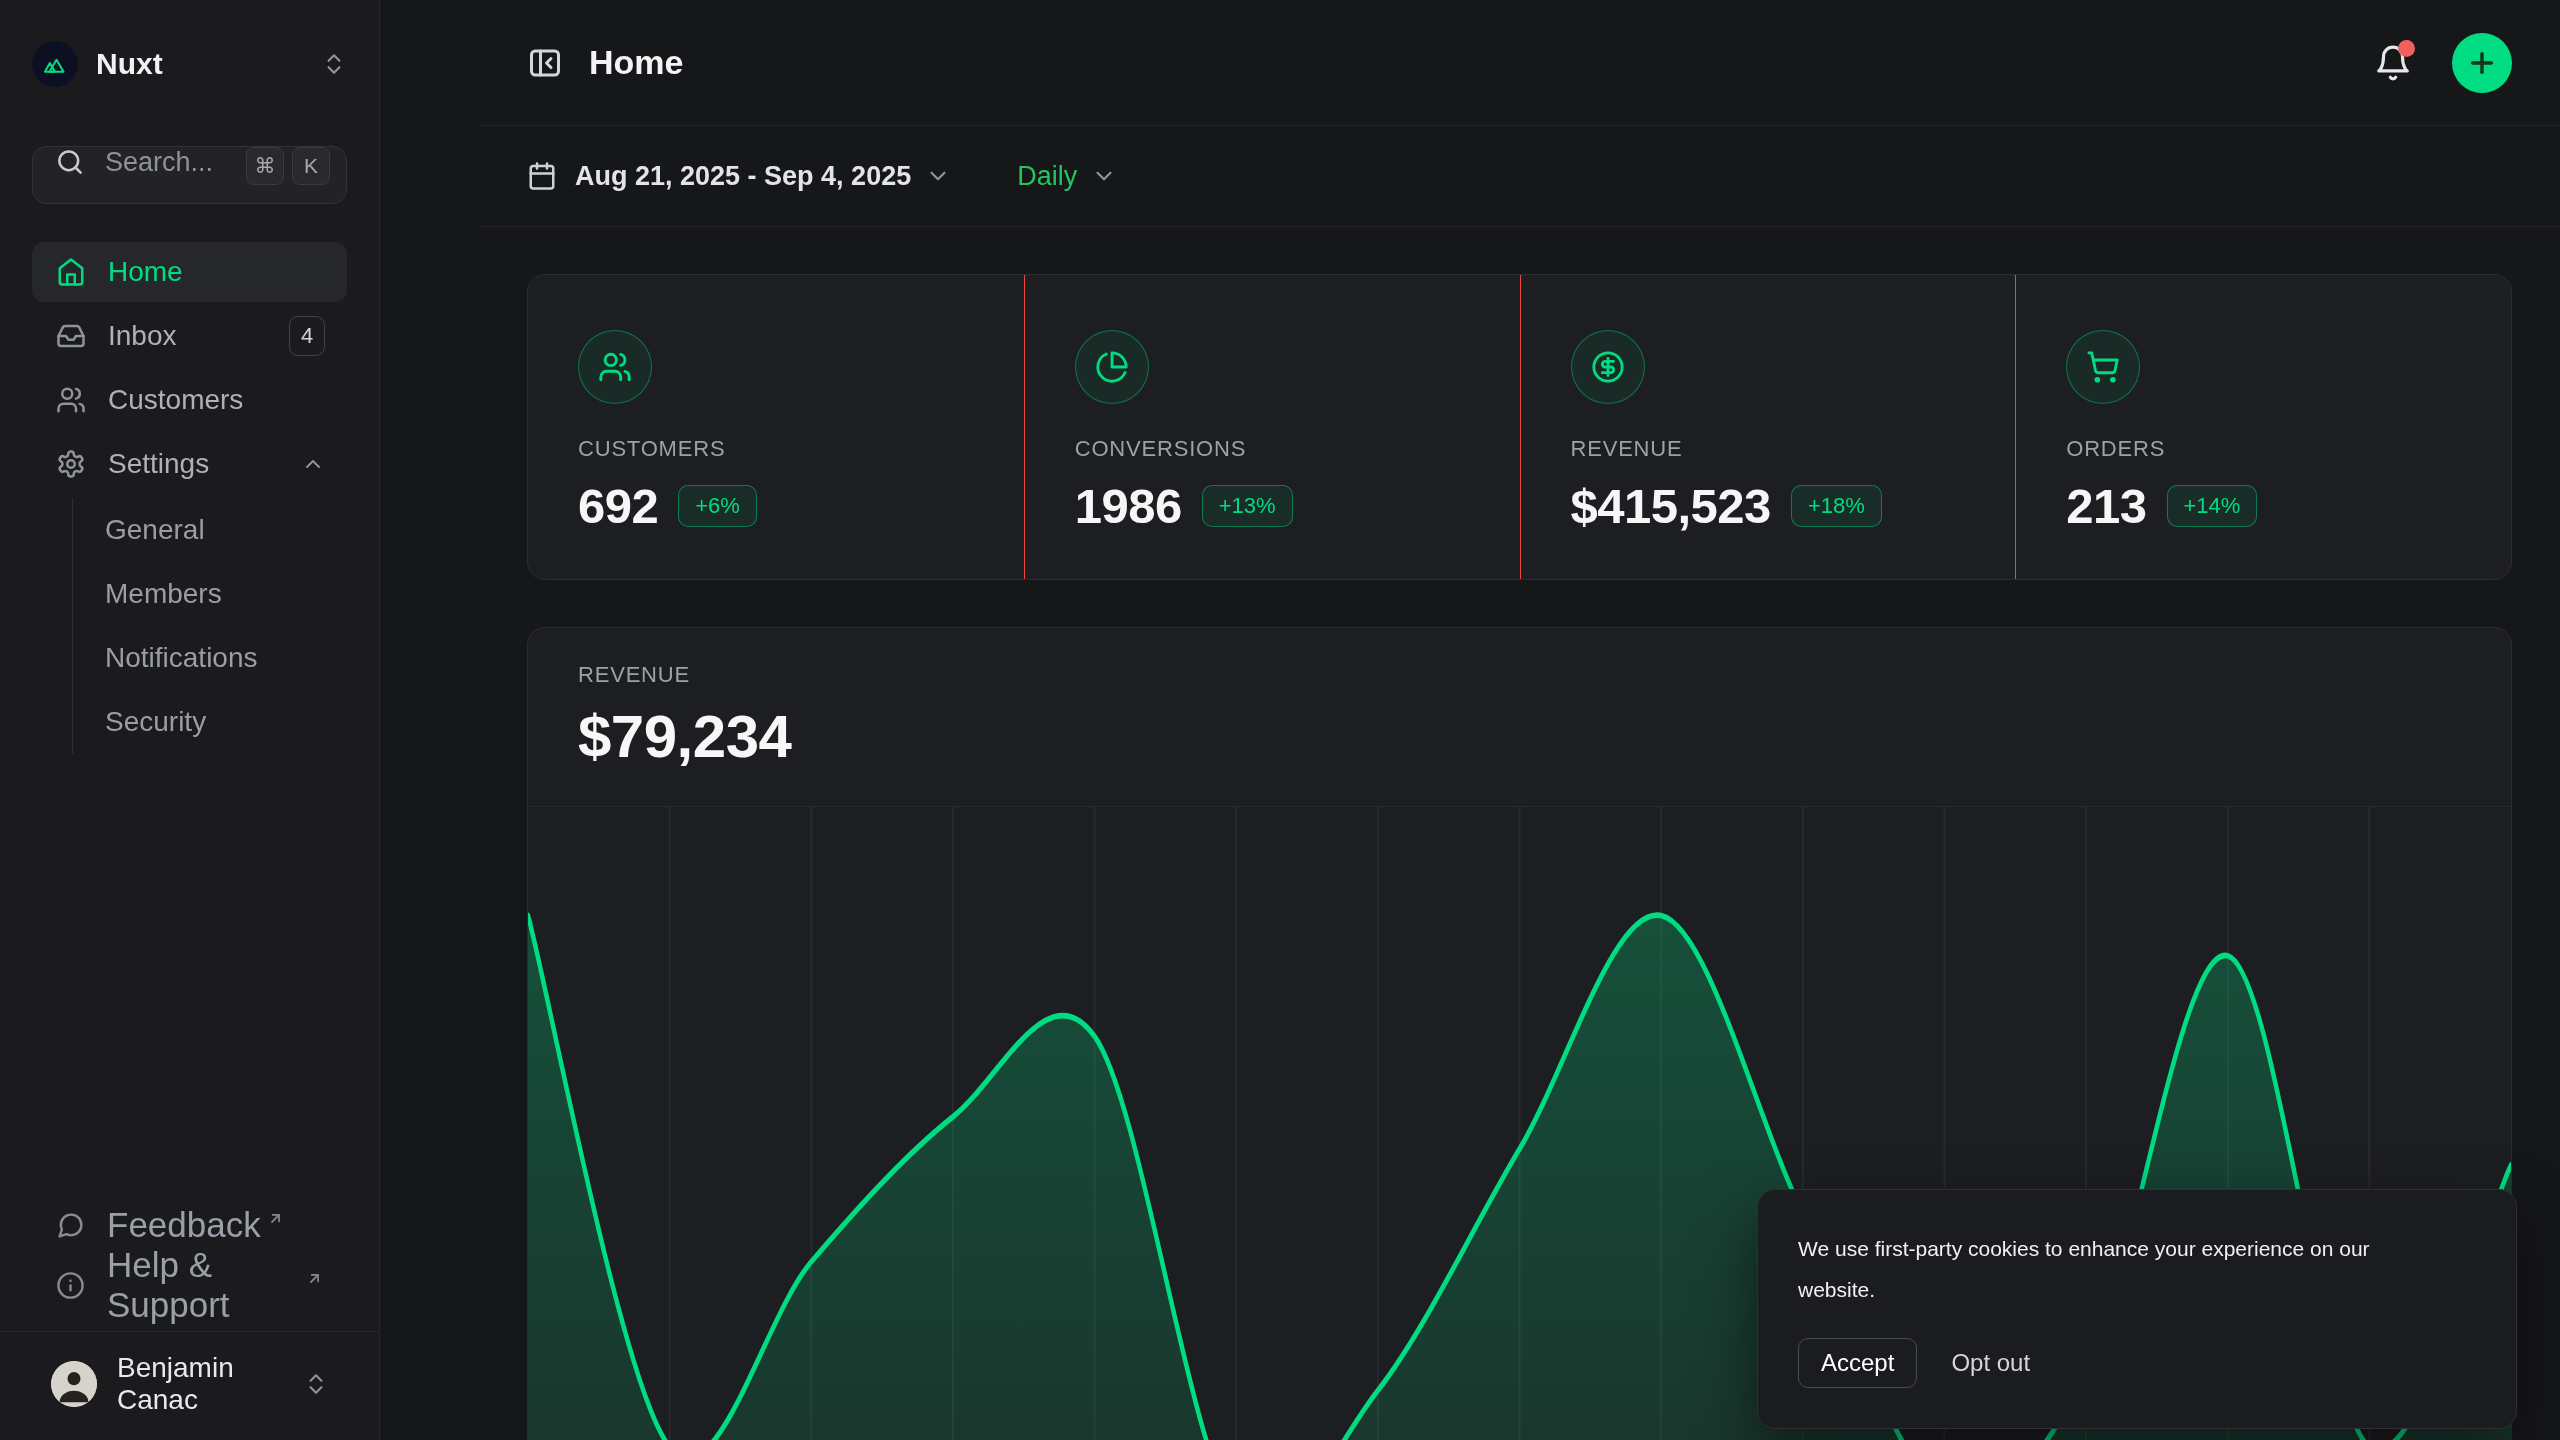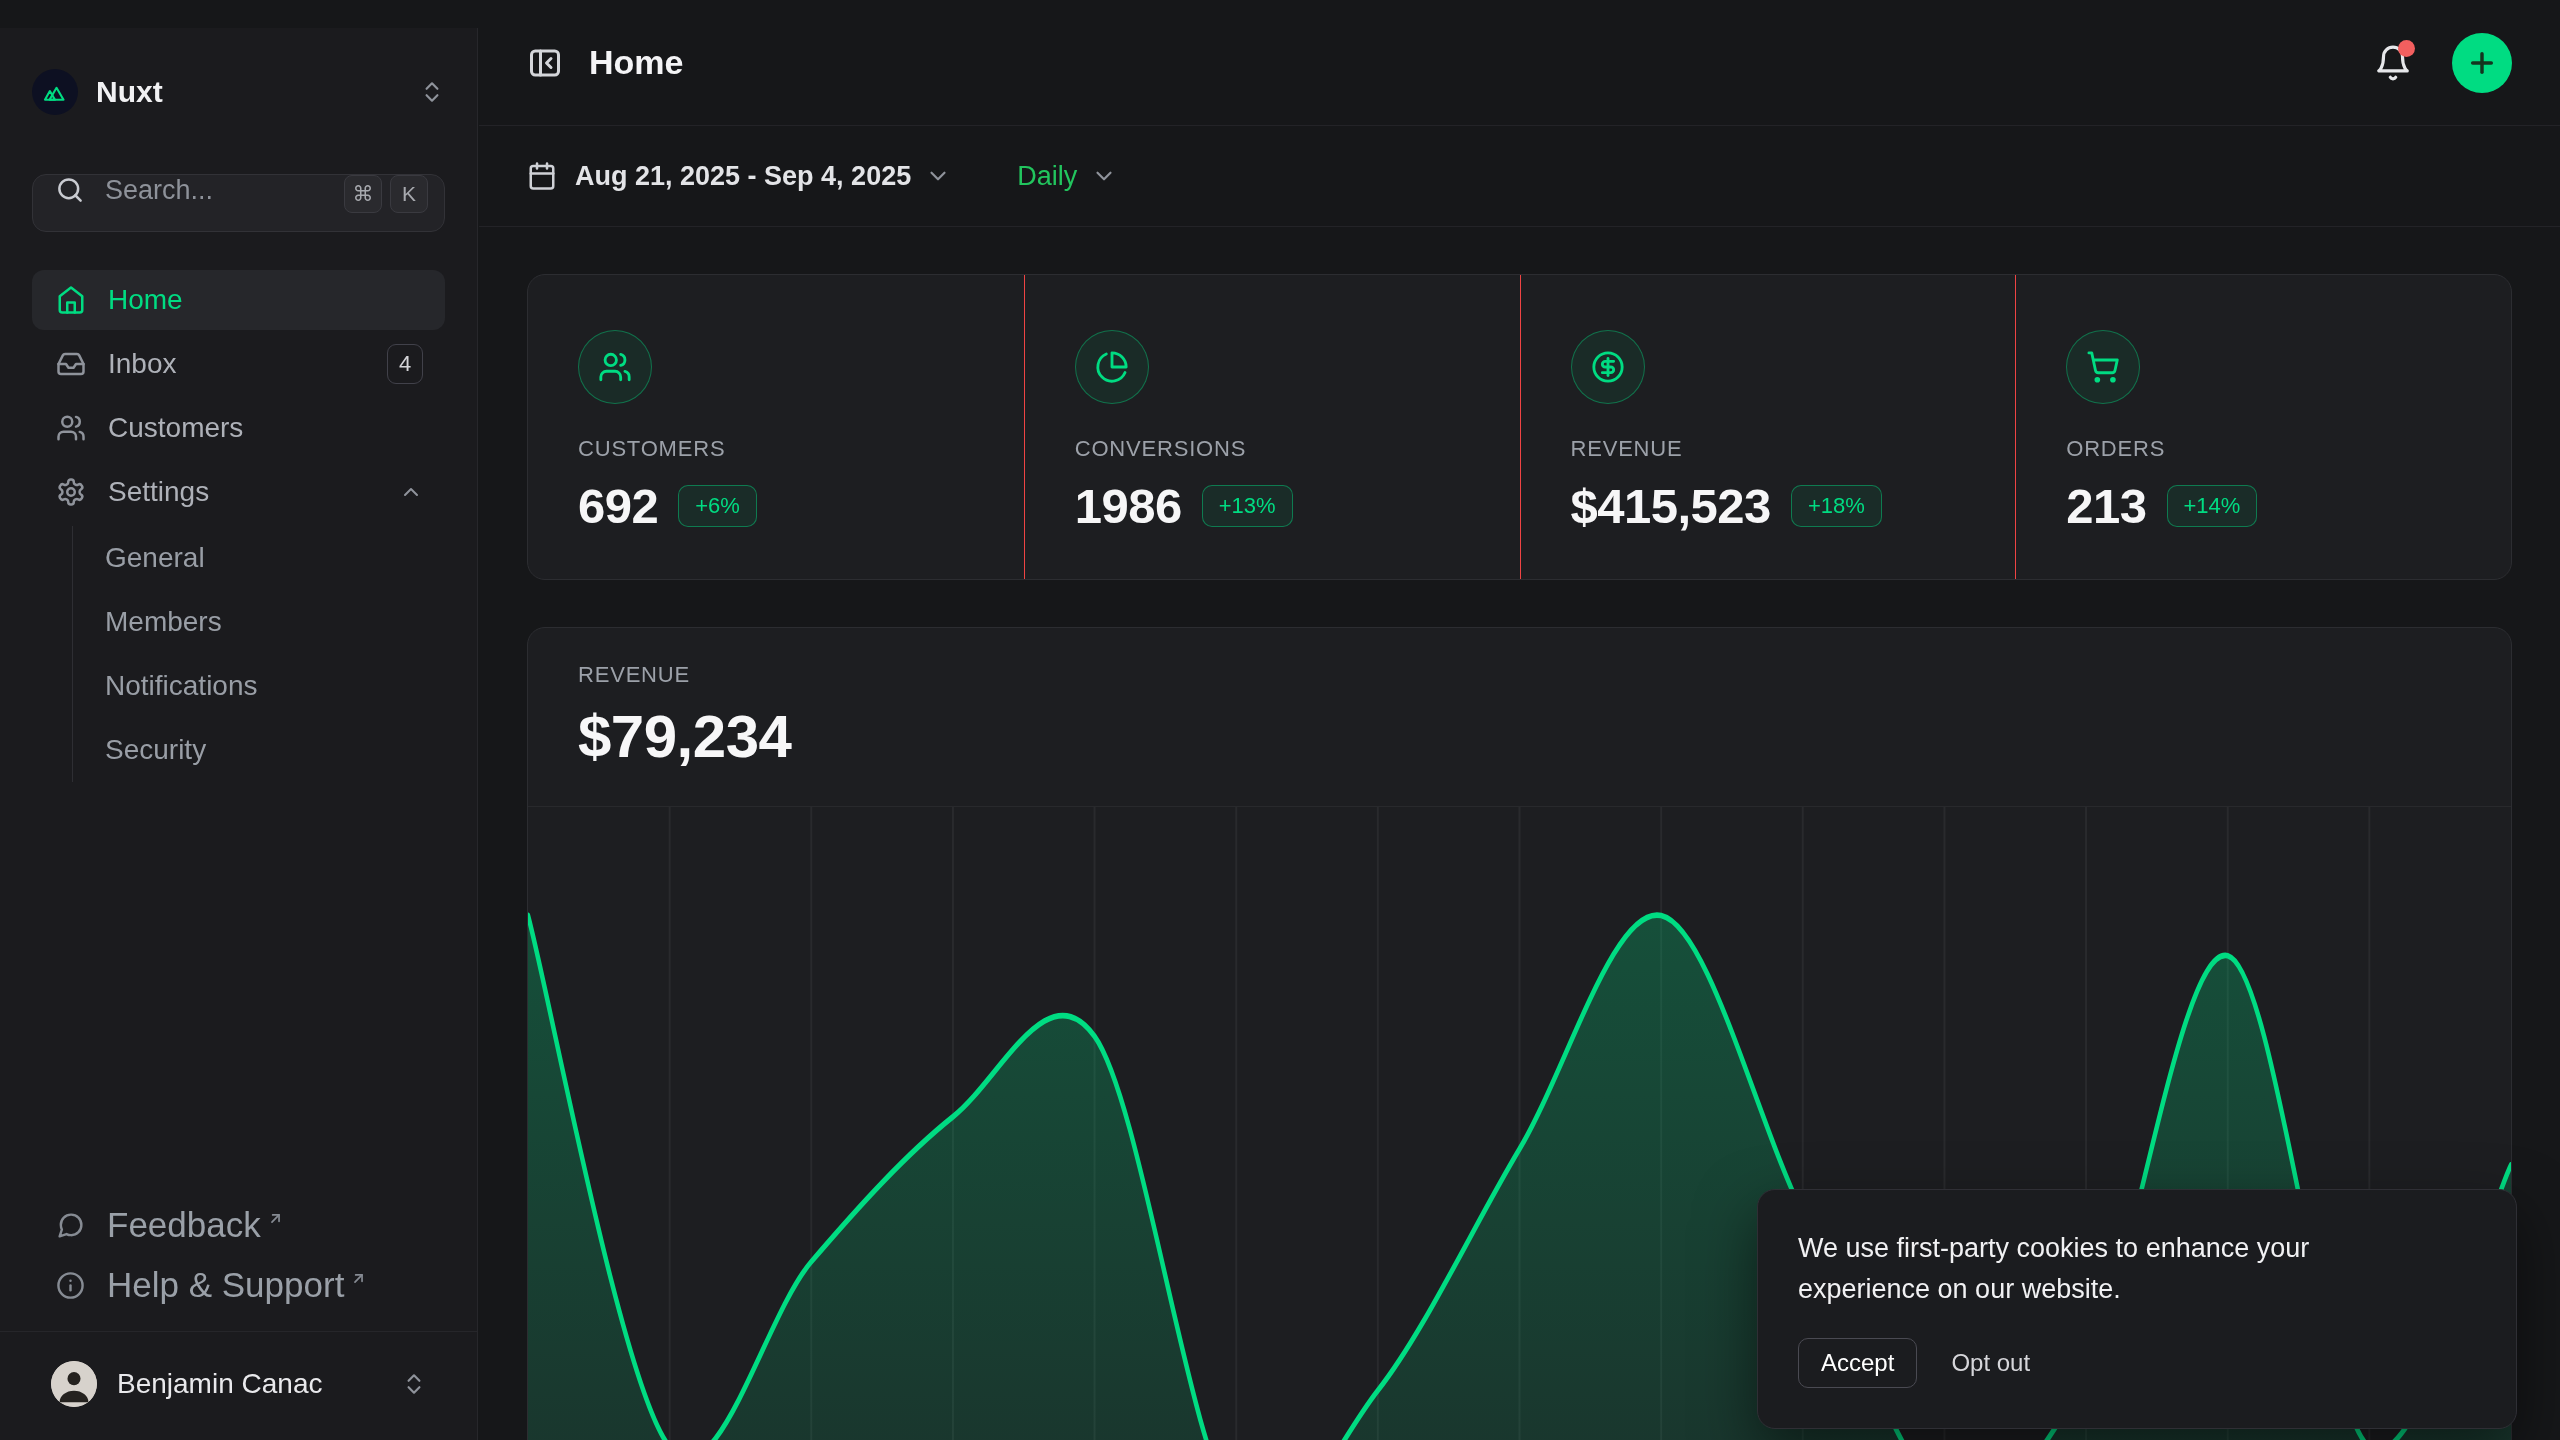--- a/index.html
+++ b/index.html
@@ -6,23 +6,23 @@
   html,body { width:2560px; height:1440px; overflow:hidden; }
   body {
     background:#161719; color:#ececee;
     font-family:"Liberation Sans","DejaVu Sans",sans-serif;
     position:relative;
   }
   svg { display:block; }
 
   
   .sidebar{
-    position:absolute; left:0; top:0; bottom:0; width:478px;
+    position:absolute; left:0; top:0; bottom:0; width:380px;
     background:#1b1b1e; border-right:1px solid #27272b;
-    display:flex; flex-direction:column; padding:0 32px;margin-top:28px;
+    display:flex; flex-direction:column; padding:0 32px;
   }
   .brand-row{ margin-top:36px; height:56px; display:flex; align-items:center; }
   .brand-logo{ width:46px; height:46px; border-radius:50%; background:#0d1022;
     display:flex; align-items:center; justify-content:center; flex:0 0 auto; }
   .brand-name{ margin-left:18px; font-size:30px; font-weight:700; color:#f1f1f3; flex:1; }
   .icon-muted{ color:#8f939b; }
 
   .searchbar{
     margin-top:54px; height:58px; border-radius:14px;
     background:#232327; border:1px solid #323237;
@@ -112,21 +112,21 @@
   .rev-value{ margin-top:14px; font-size:60px; font-weight:700;
     color:#f7f7f8; letter-spacing:-0.5px; }
   .chart-area{ position:absolute; left:0; right:0; top:178px; bottom:0;
     border-top:1px solid rgba(255,255,255,0.05); }
   .chart-area svg{ width:100%; height:100%; }
 
   
   .cookie{ position:absolute; left:1757px; top:1189px; width:760px;
     background:#1b1c1f; border:1px solid #2f2f35; border-radius:18px;
     padding:38px 40px 40px; box-shadow:0 24px 60px rgba(0,0,0,0.5); z-index:10; }
-  .cookie-msg{ width:600px; font-size:27px; line-height:41px; color:#f1f1f3; }
+  .cookie-msg{ width:600px; font-size:21px; line-height:41px; color:#f1f1f3; }
   .cookie-actions{ margin-top:28px; display:flex; align-items:center; }
   .btn-accept{ background:transparent; border:1px solid #4a4a52; border-radius:10px;
     color:#ffffff; font-size:24px; padding:10px 22px; cursor:pointer;
     font-family:inherit; }
   .btn-optout{ background:none; border:none; color:#d6d6da; font-size:24px;
     margin-left:34px; cursor:pointer; font-family:inherit; }
 </style>
 </head>
 <body>
 

